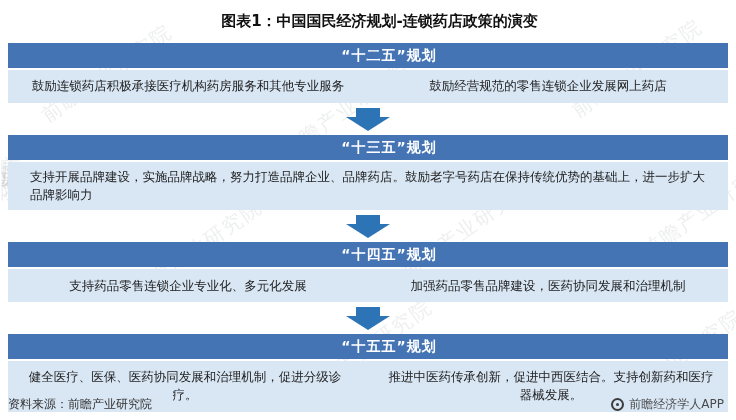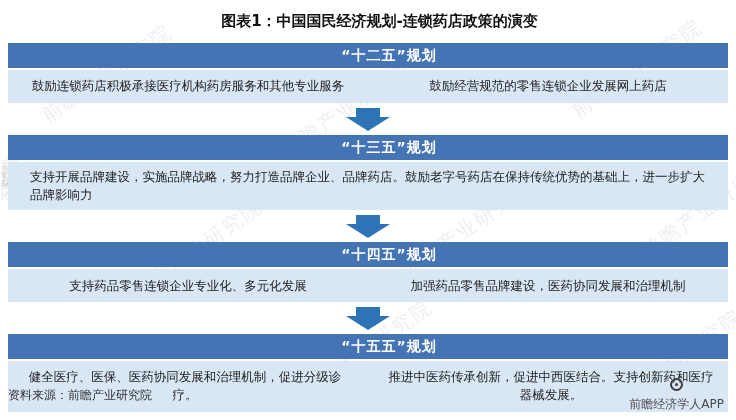--- a/index.html
+++ b/index.html
@@ -92,21 +92,21 @@
   .footer {
     position: absolute;
     left: 8px; right: 12px; bottom: 7px;
     display: flex;
     justify-content: space-between;
     align-items: center;
     font-size: 12px;
     z-index: 2;
   }
   .footer .source { color: #333; font-family: Liberation Serif, serif; }
-  .brand { display: inline-flex; align-items: center; gap: 5px; color: #4a4a4a; flex-direction: column; }
+  .brand { display: inline-flex; align-items: center; gap: 5px; color: #4a4a4a; }
   .logo {
     width: 13px; height: 13px;
     border: 2px solid #3c3c3c;
     border-radius: 50%;
     display: inline-block;
     position: relative;
   }
   .logo::after {
     content: "";
     position: absolute;

